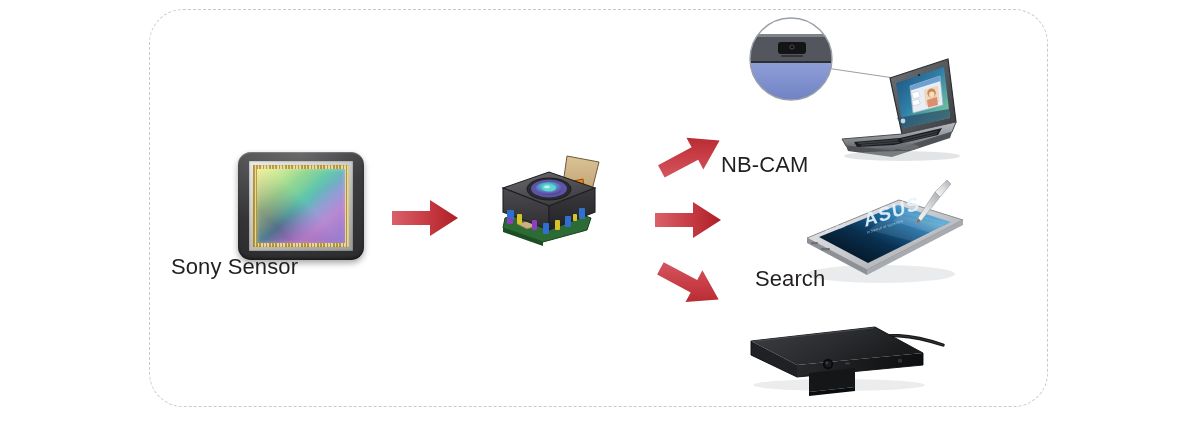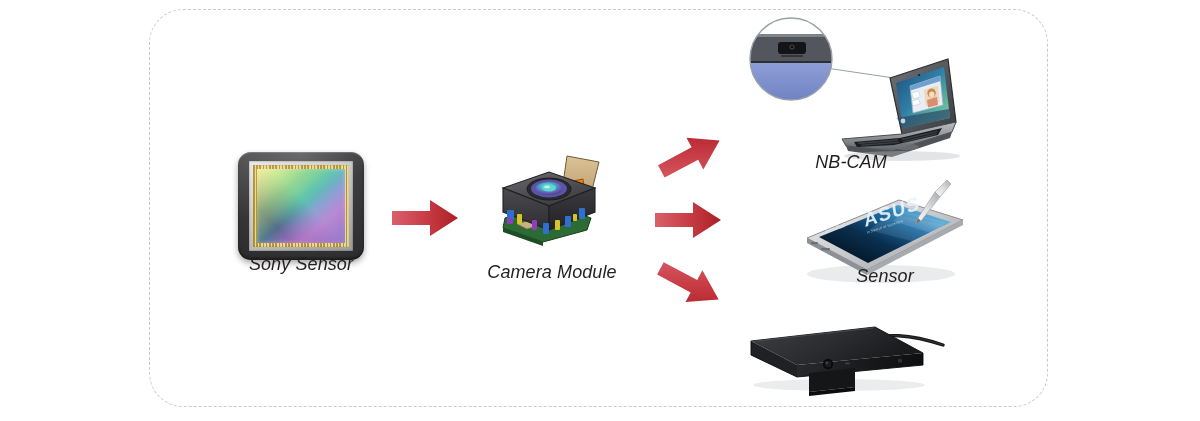--- a/index.html
+++ b/index.html
@@ -32,27 +32,26 @@
     background: transparent;
   }
 
   
   .node { position: absolute; }
   .node-label {
     position: absolute;
     width: 260px;
     left: 50%;
     margin-left: -130px;
-    text-align: center;
+    text-align: left;
     color: #231f20;
-    font-size: 18px;
+    font-size: 22px;
     font-family: "Liberation Sans", "DejaVu Sans", sans-serif;
     letter-spacing: 0.1px;
     white-space: nowrap;
-    font-style: italic;
   }
 
   
   #sony-sensor { left: 238px; top: 152px; width: 126px; height: 108px; }
   .sensor-body {
     position: absolute; inset: 0;
     border-radius: 13px;
     background:
       radial-gradient(120% 150% at 50% 0%, #5a5a5c 0%, #3b3b3d 42%, #212123 100%);
     box-shadow:
@@ -226,21 +225,20 @@
       <rect x="20" y="60" width="7" height="10" rx="1" fill="#2f6fd0"></rect>
       <rect x="30" y="64" width="5" height="10" rx="1" fill="#d8c32a"></rect>
       <rect x="45" y="70" width="5" height="10" rx="1" fill="#8b3fbf"></rect>
       <rect x="56" y="73" width="6" height="11" rx="1" fill="#2f6fd0"></rect>
       <rect x="68" y="70" width="5" height="10" rx="1" fill="#d8c32a"></rect>
       <rect x="78" y="66" width="6" height="11" rx="1" fill="#2f6fd0"></rect>
       <rect x="92" y="58" width="6" height="11" rx="1" fill="#2f6fd0"></rect>
       <rect x="20" y="68" width="6" height="6" rx="1" fill="#8b3fbf"></rect>
       <rect x="86" y="64" width="4" height="7" rx="1" fill="#d8c32a"></rect>
     </svg>
-    <div class="node-label">Camera Module</div>
   </div>
 
   <div class="arrow" id="arrow-module-to-nbcam">
     <svg width="70" height="50" viewBox="0 0 70 50">
       <defs>
         <linearGradient id="agUp" x1="0" y1="1" x2="1" y2="0">
           <stop offset="0%" stop-color="#d9606a"></stop>
           <stop offset="55%" stop-color="#c63a43"></stop>
           <stop offset="100%" stop-color="#ad1f26"></stop>
         </linearGradient>
@@ -400,21 +398,21 @@
 
       <text x="31" y="53" font-family="'Liberation Serif', serif" font-size="6" font-style="italic" fill="#dfe9f1" opacity="0.85" transform="rotate(-18 31 53)">Eee Pad</text>
 
       <rect x="16" y="62" width="7" height="2.2" rx="1" fill="#6d7074"></rect>
       <rect x="26" y="68" width="9" height="2.2" rx="1" fill="#6d7074"></rect>
 
       <path d="M140,12 L152,0 L156,4 L145,17 Z" fill="url(#tbStylus)" stroke="#9b9ea2" stroke-width="0.6"></path>
       <path d="M140,12 L145,17 L126,41 L121,44 L123,38 Z" fill="url(#tbStylus)" stroke="#9b9ea2" stroke-width="0.6"></path>
       <path d="M121,44 L123,38 L126,41 Z" fill="#6f7276"></path>
     </svg>
-    <div class="node-label">Sensor</div>
+    <div class="node-label">Search</div>
   </div>
 
   <div class="node" id="tv-cam">
     <svg width="210" height="95" viewBox="0 0 210 95">
       <defs>
         <linearGradient id="tvTop" x1="0" y1="0" x2="1" y2="0.4">
           <stop offset="0%" stop-color="#3d3f43"></stop>
           <stop offset="55%" stop-color="#2a2c2f"></stop>
           <stop offset="100%" stop-color="#191a1c"></stop>
         </linearGradient>

